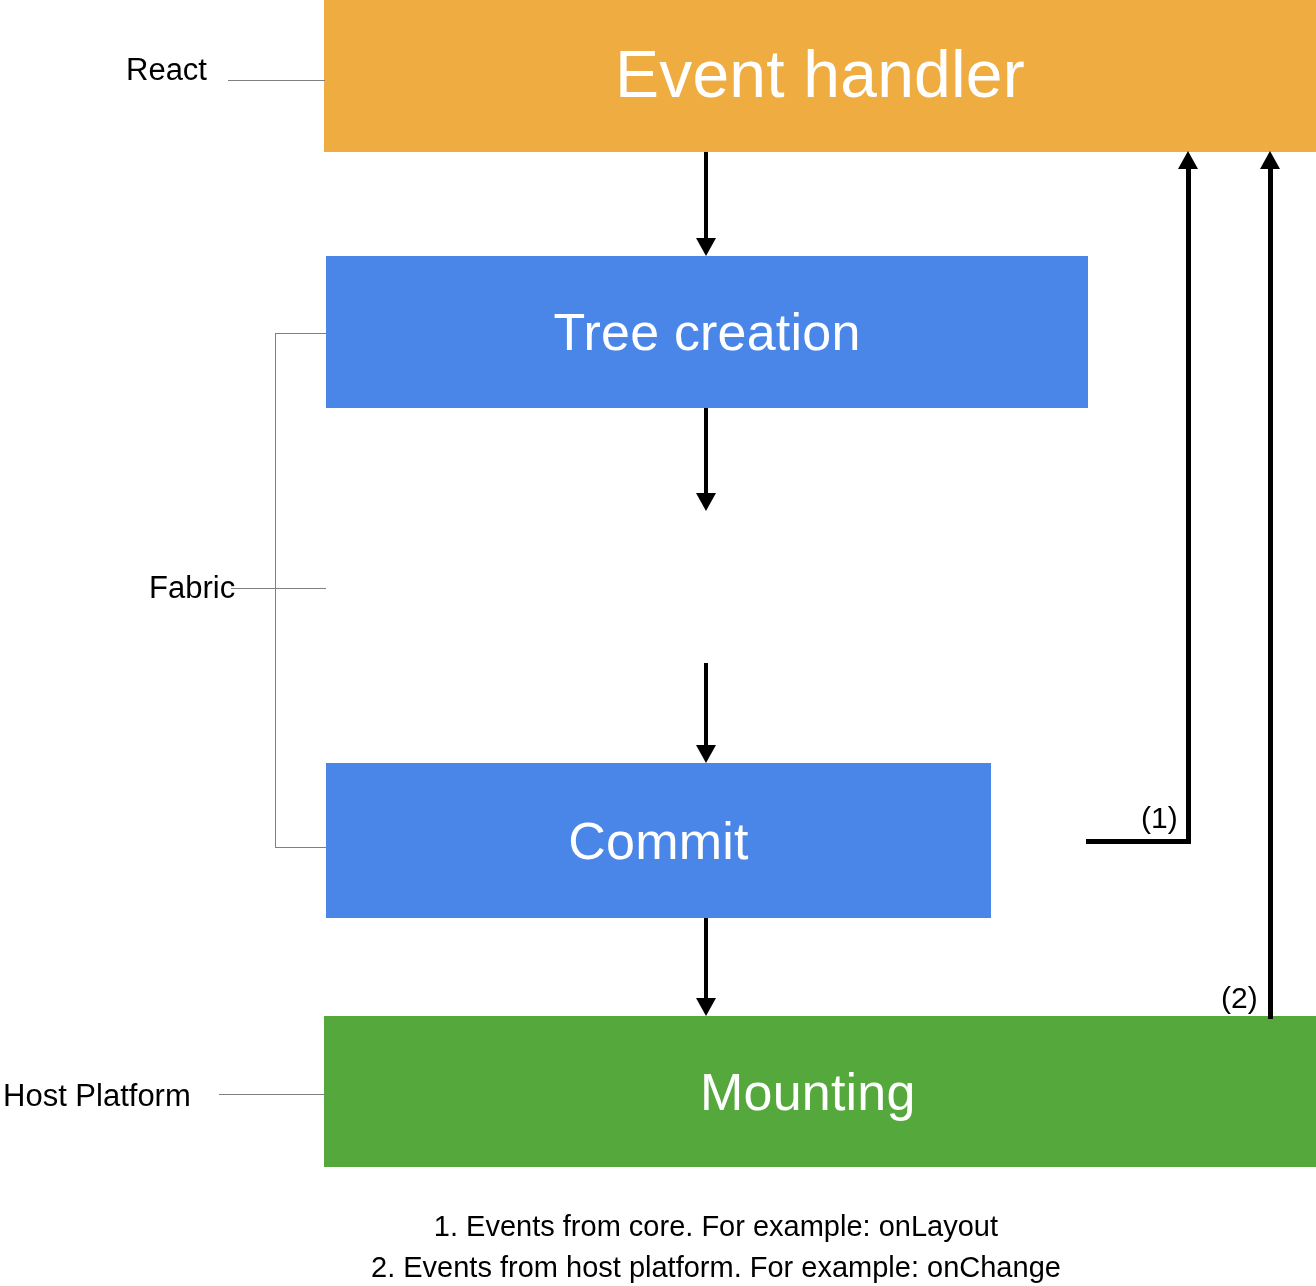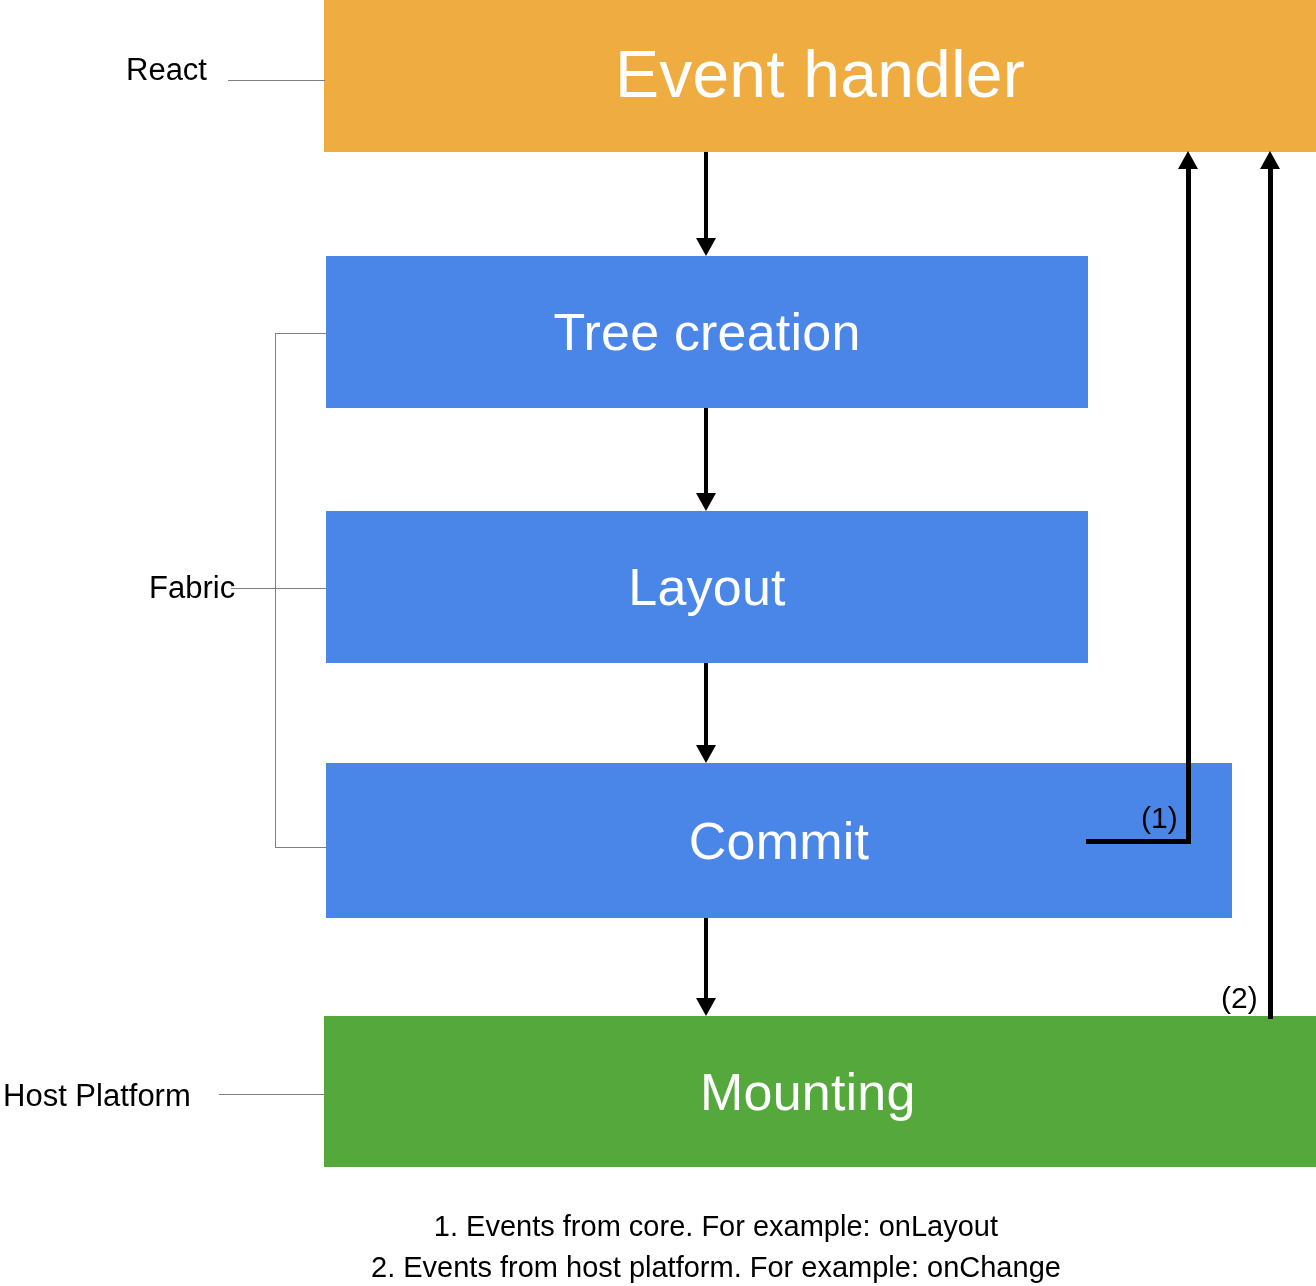--- a/index.html
+++ b/index.html
@@ -52,21 +52,21 @@
   }
   #box-layout {
     left: 326px;
     top: 511px;
     width: 762px;
     height: 152px;
   }
   #box-commit {
     left: 326px;
     top: 763px;
-    width: 906px;
+    width: 665px;
     height: 155px;
   }
   #box-mounting {
     left: 324px;
     top: 1016px;
     width: 992px;
     height: 151px;
     justify-content: flex-start;
     padding-left: 376px;
   }
@@ -198,23 +198,20 @@
 <div id="diagram-root">
 
   <div class="stage-box" id="box-event-handler" style="background:#EFAC40;">
     <span class="stage-label" style="font-size:66px;">Event handler</span>
   </div>
 
   <div class="stage-box" id="box-tree-creation" style="background:#4A86E8;">
     <span class="stage-label" style="font-size:52px;">Tree creation</span>
   </div>
 
-  <div class="stage-box" id="box-layout" style="background:#4A86E8;">
-    <span class="stage-label" style="font-size:52px;">Layout</span>
-  </div>
 
   <div class="stage-box" id="box-commit" style="background:#4A86E8;">
     <span class="stage-label" style="font-size:52px;">Commit</span>
   </div>
 
   <div class="stage-box" id="box-mounting" style="background:#54A83C;">
     <span class="stage-label" style="font-size:52px;text-align:right;">Mounting</span>
   </div>
 
   <div class="side-label" id="label-react">React</div>

